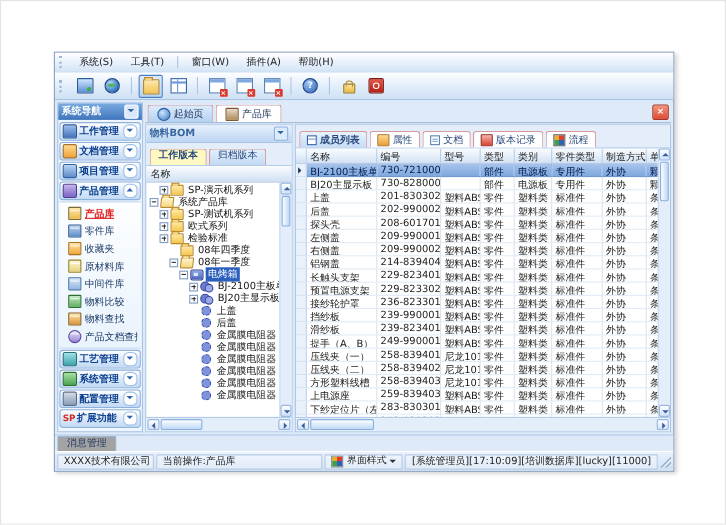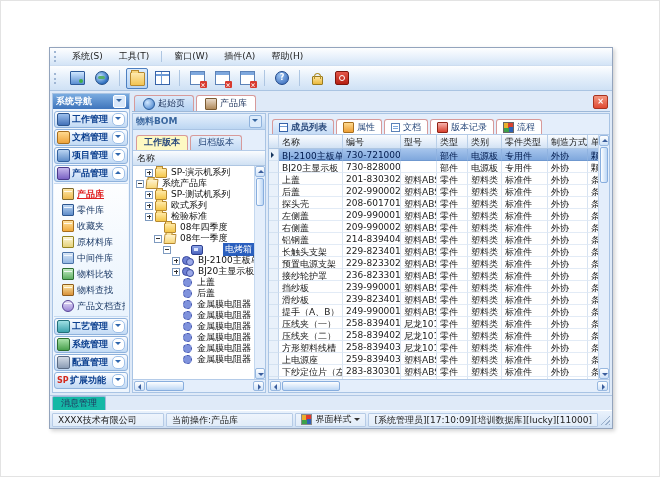--- a/index.html
+++ b/index.html
@@ -152,24 +152,24 @@
   .gcell{flex:none;box-sizing:border-box;padding:1px 3px;border-right:1px solid #d8e4f2;border-bottom:1px solid #e2ebf6;white-space:nowrap;overflow:hidden;color:#1a1a1a;}
   .grow.head .gcell{border-right:1px solid #b9cfe8;border-bottom:none;color:#222;}
   .gind{width:10px;flex:none;box-sizing:border-box;background:#e9f1fa;border-right:1px solid #c2d4ea;border-bottom:1px solid #d4e2f1;position:relative;}
   .grow.head .gind{background:linear-gradient(#fafcfe,#e3edf9 60%,#d2e2f4);}
   .grow.sel .gcell{background:linear-gradient(#a6c4ec,#7fa8dd);border-right-color:#8fb2e0;border-bottom-color:#6f98cf;color:#001a4d;}
   .grow.sel .gind::after{content:"";position:absolute;left:2px;top:3px;border:3px solid transparent;border-left-color:#16365e;border-right:none;}
   .tp-hscroll2{height:12px;flex:none;border-top:1px solid #b4cbe8;background:#e4eefb;display:flex;align-items:center;padding:0 1px;gap:1px;}
 
   
   .msgrow{height:14px;flex:none;background:#dfeaf8;border-top:1px solid #b0c7e4;display:flex;align-items:flex-end;padding:0 2px;}
-  .msgtab{height:13px;line-height:12px;padding:0 8px;background:#14b8a6;border:1px solid #9db8d8;border-bottom:none;border-radius:2px 2px 0 0;color:#21365e;white-space:nowrap;}
+  .msgtab{height:13px;line-height:12px;padding:0 8px;background:#a3a3a3;border:1px solid #9db8d8;border-bottom:none;border-radius:2px 2px 0 0;color:#21365e;white-space:nowrap;}
   .statusbar{height:18px;flex:none;background:linear-gradient(#eaf2fc,#cfe0f4);border-top:1px solid #fff;display:flex;align-items:center;gap:2px;padding:1px 2px;box-sizing:border-box;}
   .scell{height:14px;line-height:13px;padding:0 5px;border:1px solid #b6cbe6;border-radius:1px;background:rgba(255,255,255,.35);white-space:nowrap;overflow:hidden;box-sizing:border-box;color:#222;}
-  .scompany{width:112px;flex:none;}
+  .scompany{width:88px;flex:none;}
   .soper{flex:1;min-width:0;}
   .sstyle{flex:none;display:flex;align-items:center;gap:3px;}
   .style-ic{width:9px;height:9px;background:conic-gradient(#e23a2e 0 25%,#2f62b5 25% 50%,#3da14a 50% 75%,#eab02c 75%);border:1px solid #888;flex:none;}
   .caret{width:0;height:0;border:3px solid transparent;border-top-color:#333;margin-top:3px;flex:none;}
   .ssession{flex:none;}
   .sgrip{width:10px;height:10px;flex:none;background:
     linear-gradient(135deg,transparent 50%,#9ab0cc 50% 58%,transparent 58% 72%,#9ab0cc 72% 80%,transparent 80% 94%,#9ab0cc 94%);}
 </style>
 </head>
 <body>
@@ -366,21 +366,21 @@
                   <div class="tnode" style="padding-left: 21px;">
                     <span class="spc"></span>
                     <span class="ic ic-fc"></span>
                     <span class="tnode-lbl">08年四季度</span>
                   </div>
                   <div class="tnode" style="padding-left: 21px;">
                     <span class="exp"></span>
                     <span class="ic ic-fo"></span>
                     <span class="tnode-lbl">08年一季度</span>
                   </div>
-                  <div class="tnode sel" style="padding-left: 30px; justify-content: space-between;">
+                  <div class="tnode sel" style="padding-left: 30px;">
                     <span class="exp"></span>
                     <span class="ic ic-prod"></span>
                     <span class="tnode-lbl">电烤箱</span>
                   </div>
                   <div class="tnode" style="padding-left: 39px;">
                     <span class="exp plus"></span>
                     <span class="ic ic-asm"></span>
                     <span class="tnode-lbl">BJ-2100主板单点</span>
                   </div>
                   <div class="tnode" style="padding-left: 39px;">

